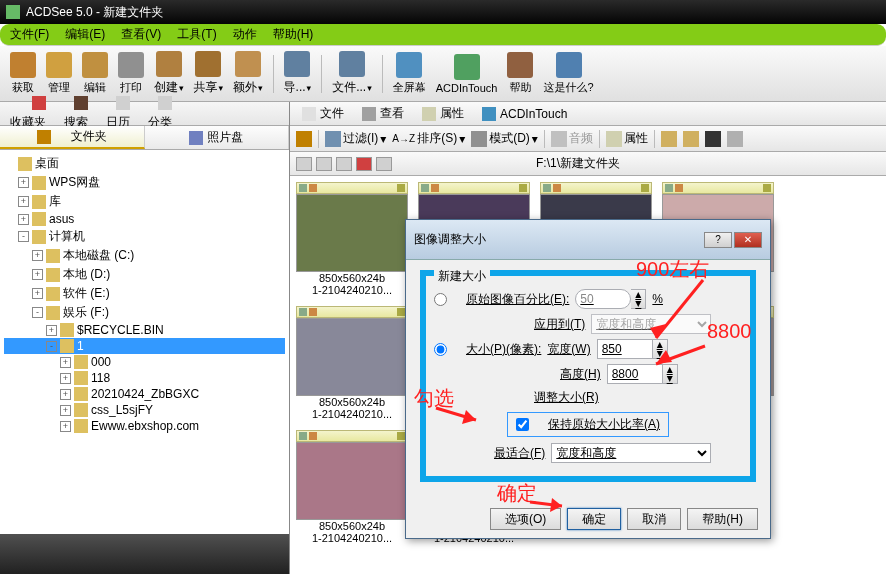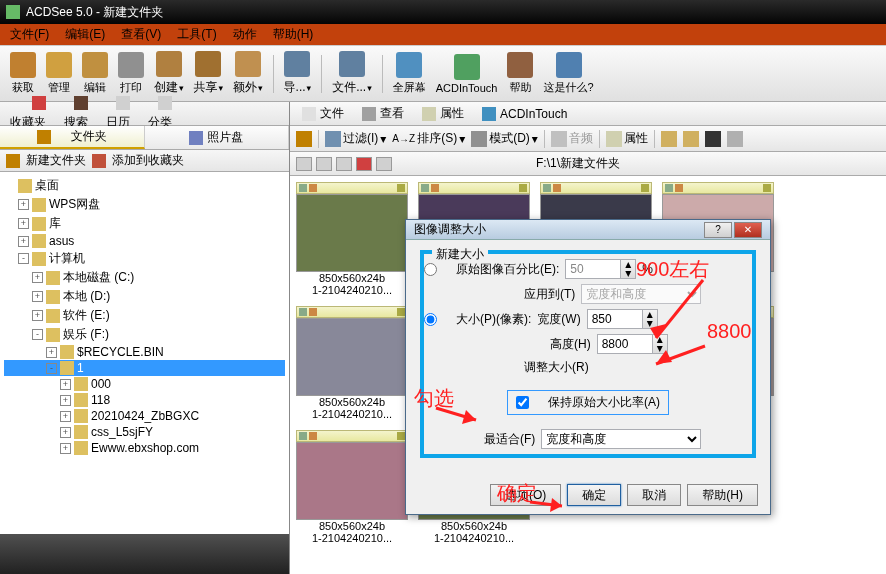--- a/index.html
+++ b/index.html
@@ -1,20 +1,20 @@
 <!DOCTYPE html>
 <html><head>
 <meta charset="utf-8">
 <style>
 * { box-sizing: border-box; margin: 0; padding: 0; font-family: "Microsoft YaHei", Tahoma, sans-serif; font-size: 12px; }
 body { background: #fff; width: 886px; height: 574px; overflow: hidden; position: relative; }
 
 .titlebar { background: linear-gradient(#2a2a2a, #040404); color: #fff; height: 24px; display: flex; align-items: center; padding: 0 6px; gap: 6px; }
 .titlebar .icon-sq { width: 14px; height: 14px; background: #6b6; }
-.menubar { background: #c2410c; height: 22px; display: flex; align-items: center; padding: 0 4px; gap: 4px; border-bottom: 1px solid #ccc; }
+.menubar { background: #84cc16; height: 22px; display: flex; align-items: center; padding: 0 4px; gap: 4px; border-bottom: 1px solid #ccc; border-radius: 9px; }
 .menubar span { padding: 2px 6px; cursor: default; }
 
 .toolbar1 { background: linear-gradient(#fafafa,#e0e0e0); border-bottom: 1px solid #aaa; padding: 3px 6px; display: flex; align-items: center; gap: 2px; }
 .tbtn { display: flex; flex-direction: column; align-items: center; padding: 2px 4px; cursor: default; }
 .tbtn .ic { width: 26px; height: 26px; background: #888; border-radius: 3px; }
 .tbtn .lb { font-size: 11px; margin-top: 2px; }
 .sep { width: 1px; height: 38px; background: #bbb; margin: 0 4px; }
 .dd { font-size: 9px; margin-left: 1px; }
 
 .main { display: flex; height: calc(574px - 24px - 22px - 50px); }
@@ -56,26 +56,26 @@
 .path-bar .ptxt { flex: 1; padding-left: 140px; }
 
 .thumbs { flex: 1; background: #fff; padding: 6px; display: flex; flex-wrap: wrap; gap: 10px; align-content: flex-start; overflow: hidden; position: relative; }
 .thumb { width: 112px; }
 .thumb .bar { height: 12px; background: linear-gradient(#f4f4cc,#e8e8a0); border: 1px solid #bbb876; display: flex; align-items: center; padding: 0 2px; gap: 2px; }
 .thumb .bar .d { width: 8px; height: 8px; background: #8a8; }
 .thumb .img { width: 112px; height: 78px; background: #7a8a6a; border: 1px solid #999; }
 .thumb .dim, .thumb .fn { font-size: 11px; text-align: center; white-space: nowrap; overflow: hidden; text-overflow: ellipsis; }
 
 .dialog { position: absolute; left: 405px; top: 219px; width: 366px; background: #f0f0f0; border: 1px solid #4a6a8a; box-shadow: 2px 2px 8px rgba(0,0,0,.4); z-index: 50; }
-.dlg-title { background: linear-gradient(#dce8f4,#b8cce0); height: 20px; display: flex; align-items: center; padding: 0 8px; justify-content: space-between; border-bottom: 1px solid #8aa; }
+.dlg-title { background: linear-gradient(#dce8f4,#b8cce0); height: 40px; display: flex; align-items: center; padding: 0 8px; justify-content: space-between; border-bottom: 1px solid #8aa; }
 .dlg-title .btns { display: flex; gap: 2px; }
 .dlg-title .wb { width: 28px; height: 16px; background: linear-gradient(#f0f0f0,#d0d0d0); border: 1px solid #888; font-size: 10px; text-align: center; line-height: 14px; cursor: default; }
 .dlg-title .wb.close { background: linear-gradient(#e06050,#b03020); color: #fff; }
 .dlg-body { padding: 10px 14px; }
-.group { border: 4px solid #0ea5e9; margin-bottom: 8px; position: relative; }
+.group { border: 6px solid #0ea5e9; padding: 8px; margin-bottom: 8px; position: relative; text-decoration: underline; }
 .group > .gl { position: absolute; top: -8px; left: 8px; background: #f0f0f0; padding: 0 4px; }
 .frow { display: flex; align-items: center; gap: 6px; margin: 5px 0; }
 .frow label { display: flex; align-items: center; gap: 16px; }
 .spin { display: inline-flex; }
 .spin input { width: 56px; height: 20px; border: 1px solid #abadb3; padding: 0 4px; background: #fff; }
 .spin .sb { width: 15px; height: 20px; border: 1px solid #abadb3; border-left: none; background: linear-gradient(#f4f4f4,#dcdcdc); font-size: 8px; display: flex; flex-direction: column; }
 .spin .sb div { flex: 1; text-align: center; line-height: 8px; cursor: default; }
 select { height: 20px; border: 1px solid #abadb3; background: #fff; }
 .dlg-btns { display: flex; justify-content: flex-end; gap: 6px; padding: 8px 12px; }
 .dlg-btns button, .opt-btn { height: 22px; padding: 0 14px; background: linear-gradient(#f4f4f4,#dcdcdc); border: 1px solid #888; cursor: default; }
@@ -183,26 +183,20 @@
     </div>
     <div class="subtabs">
       <div class="stab active">
           <span class="pic"></span>
           <span>文件夹</span>
         </div>
       <div class="stab">
           <span class="pic" style="background:#7080c0"></span>
           <span>照片盘</span>
         </div>
-    </div>
-    <div class="favbar">
-      <span class="pic"></span>
-      <span>新建文件夹</span>
-      <span class="pic" style="background:#c0503a"></span>
-      <span>添加到收藏夹</span>
     </div>
     <div class="tree" id="tree">
         <div class="tree-row ind-0">
           <span class="exp none"></span>
           <span class="tic"></span>
           <span>桌面</span>
         </div>
         <div class="tree-row ind-1">
           <span class="exp">+</span>
           <span class="tic"></span>
@@ -456,21 +450,21 @@
   </div>
   <div class="dlg-body">
     <div class="group">
       <span class="gl">新建大小</span>
       <div class="frow">
         <label>
             <input type="radio" name="m" style="">
             <span>原始图像百分比(E):</span>
           </label>
         <div class="spin">
-            <input disabled="" style="color: rgb(136, 136, 136);" value="50">
+            <input disabled="" style="color: rgb(136, 136, 136); border-radius: 10px;" value="50">
             <div class="sb">
               <div>▴</div>
               <div>▾</div>
             </div>
           </div>
         <span>%</span>
       </div>
       <div class="frow" style="padding-left:100px">
         <span>应用到(T)</span>
         <select disabled="" style="width:120px;color:#888"><option>宽度和高度</option></select>
@@ -495,21 +489,21 @@
             <input value="8800" style="">
             <div class="sb">
               <div>▴</div>
               <div>▾</div>
             </div>
           </div>
       </div>
       <div class="frow" style="padding-left:100px">
         <span>调整大小(R)</span>
       </div>
-      <div class="frow" style="justify-content:center;border:1px solid #3399ff;padding:3px 8px;width:fit-content;margin:14px auto">
+      <div class="frow" style="justify-content:center;border:1px solid #3399ff;padding:3px 8px;width:fit-content;margin:6px auto">
         <label>
             <input type="checkbox" checked="" style="">
             <span>保持原始大小比率(A)</span>
           </label>
       </div>
       <div class="frow" style="padding-left:60px">
         <span>最适合(F)</span>
         <select style="width:160px"><option>宽度和高度</option></select>
       </div>
     </div>

